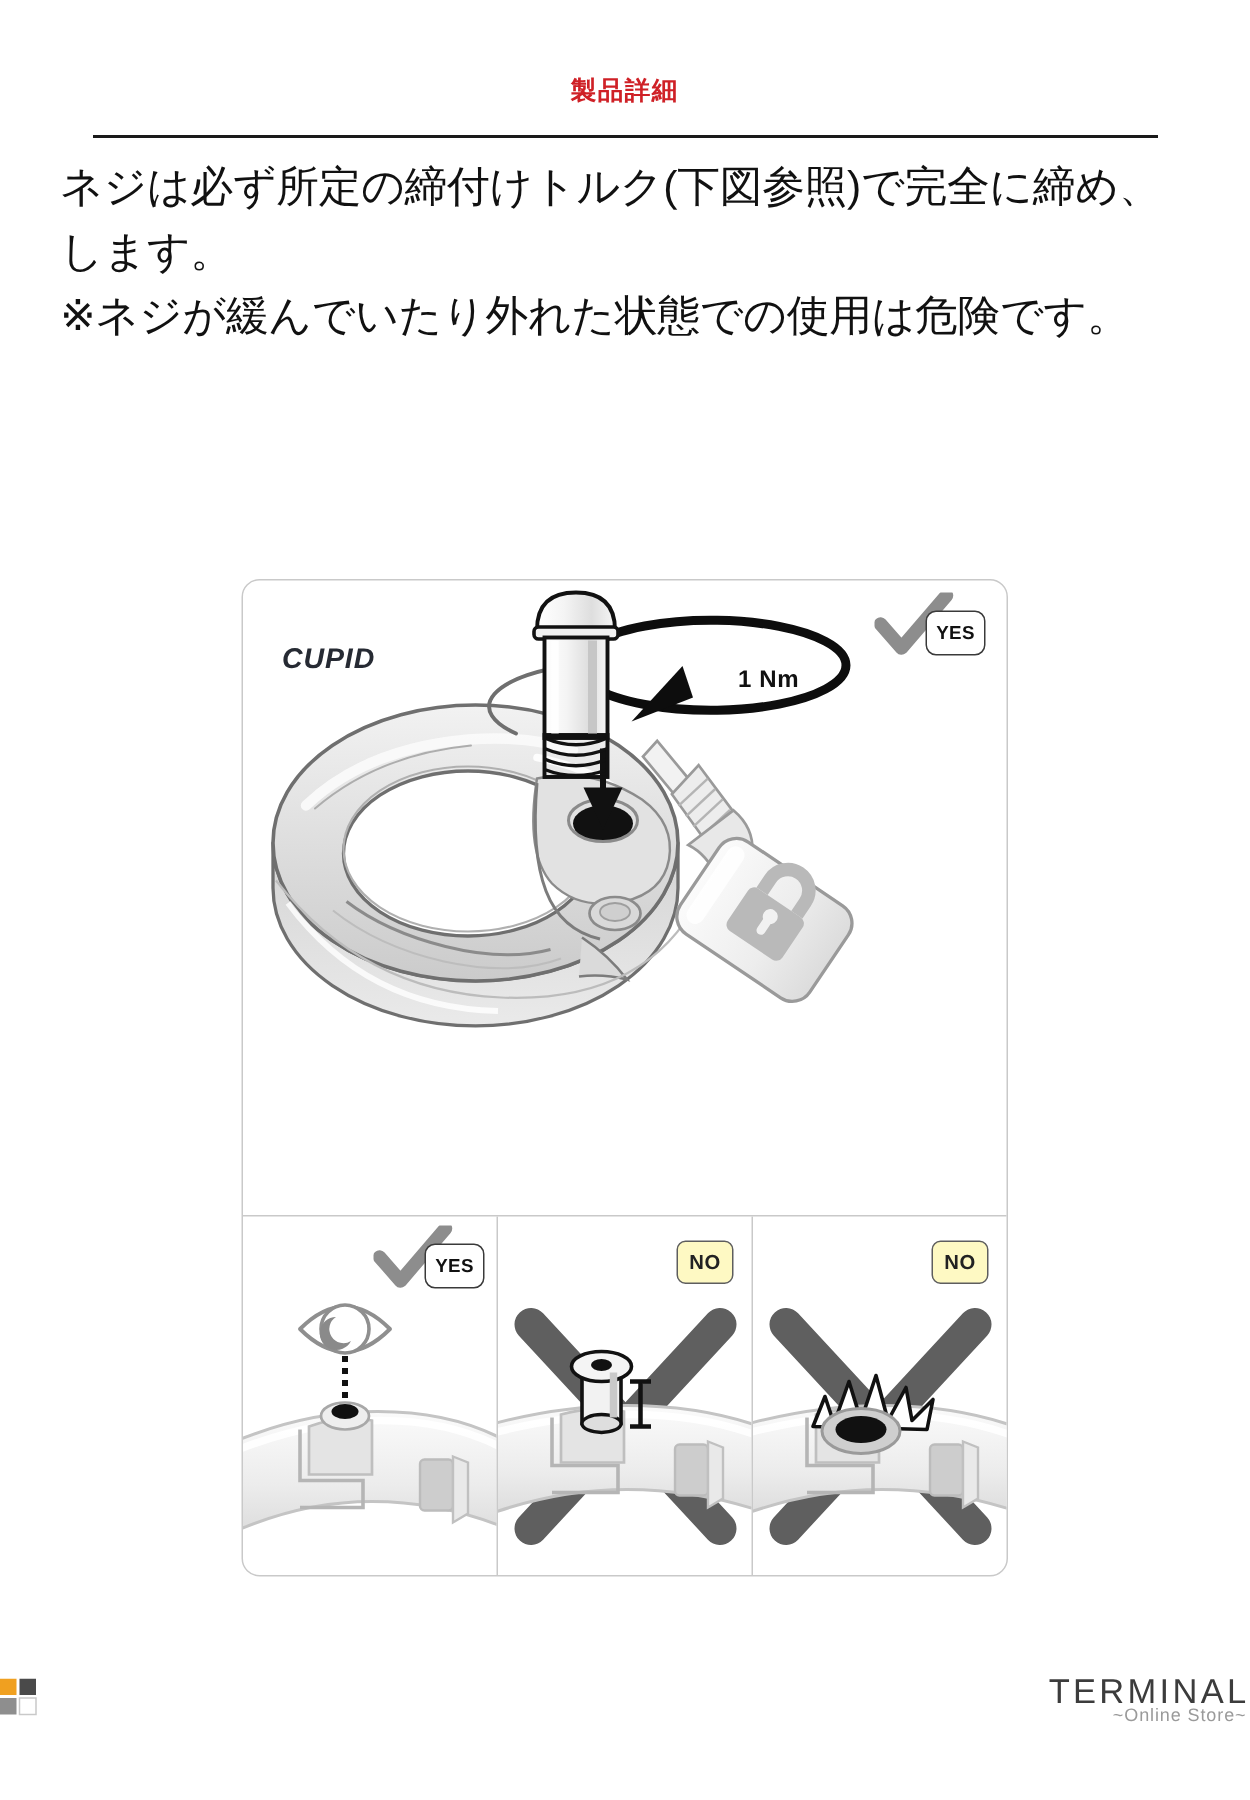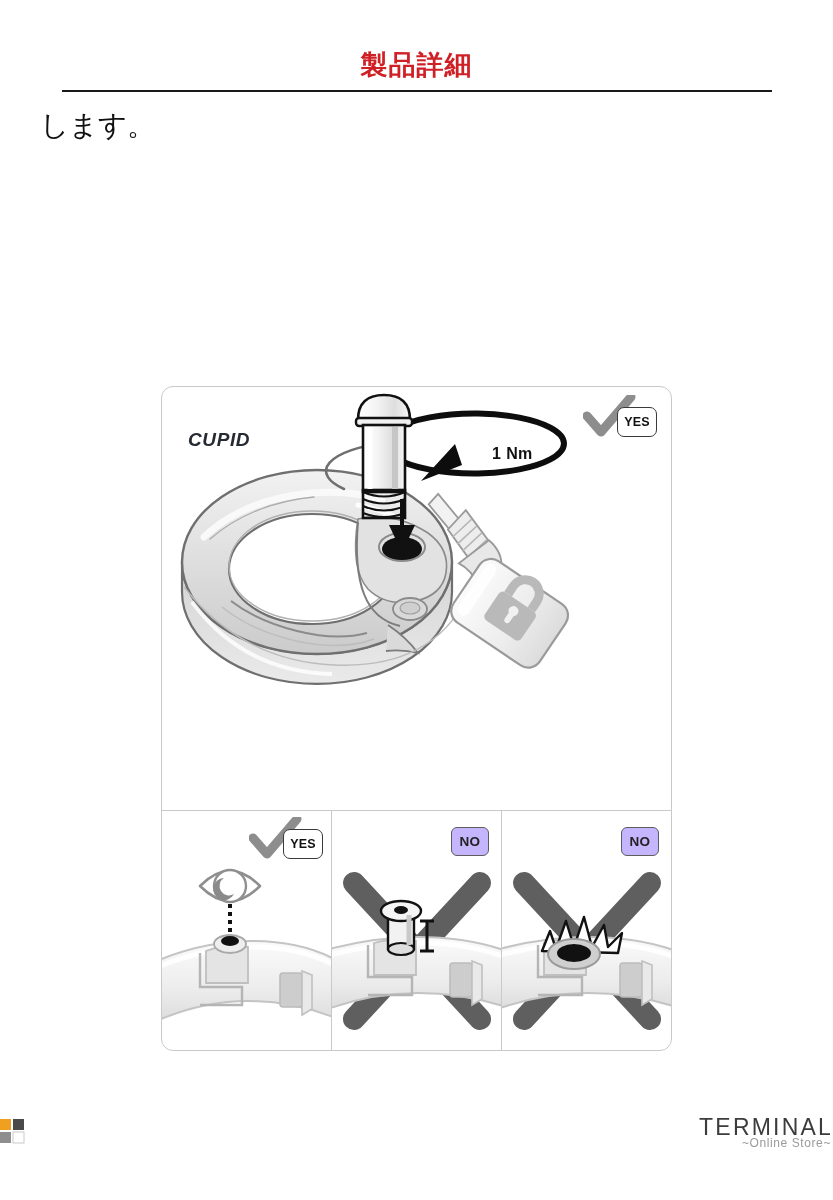--- a/index.html
+++ b/index.html
@@ -17,21 +17,21 @@
   }
 
   
   .page-title {
     position: absolute;
     top: 52px;
     left: 0;
     width: 833px;
     text-align: center;
     color: #cf2026;
-    font-size: 27px;
+    font-size: 17px;
     font-weight: 700;
     letter-spacing: 1px;
     line-height: 1;
   }
   .title-rule {
     position: absolute;
     top: 90px;
     left: 62px;
     width: 710px;
     height: 0;
@@ -114,21 +114,21 @@
     position: absolute;
     width: 74px;
     height: 46px;
   }
   .badge-no {
     position: absolute;
     width: 38px;
     height: 29px;
     border: 1.6px solid #5e5e5e;
     border-radius: 6px;
-    background: #c4b5fd;
+    background: #fef9c3;
     display: flex;
     align-items: center;
     justify-content: center;
     font-size: 13.5px;
     font-weight: 700;
     color: #222222;
     letter-spacing: 0.3px;
     box-sizing: border-box;
   }
   .yes-chip {
@@ -154,21 +154,23 @@
   svg { display: block; }
   .fig { position: absolute; left: 0; top: 0; }
 </style>
 </head>
 <body>
 
 <div class="page-title">製品詳細</div>
 <div class="title-rule"></div>
 
 <div class="body-copy">
+  <p>ネジは必ず所定の締付けトルク(下図参照)で完全に締め、</p>
   <p>します。</p>
+  <p>※ネジが緩んでいたり外れた状態での使用は危険です。</p>
 </div>
 
 <div class="diagram">
 
   <div class="panel-main">
 
     <div class="brand-label">CUPID</div>
     <div class="torque-label">1 Nm</div>
 
     <div class="badge-yes" style="right:14px; top:8px;">

